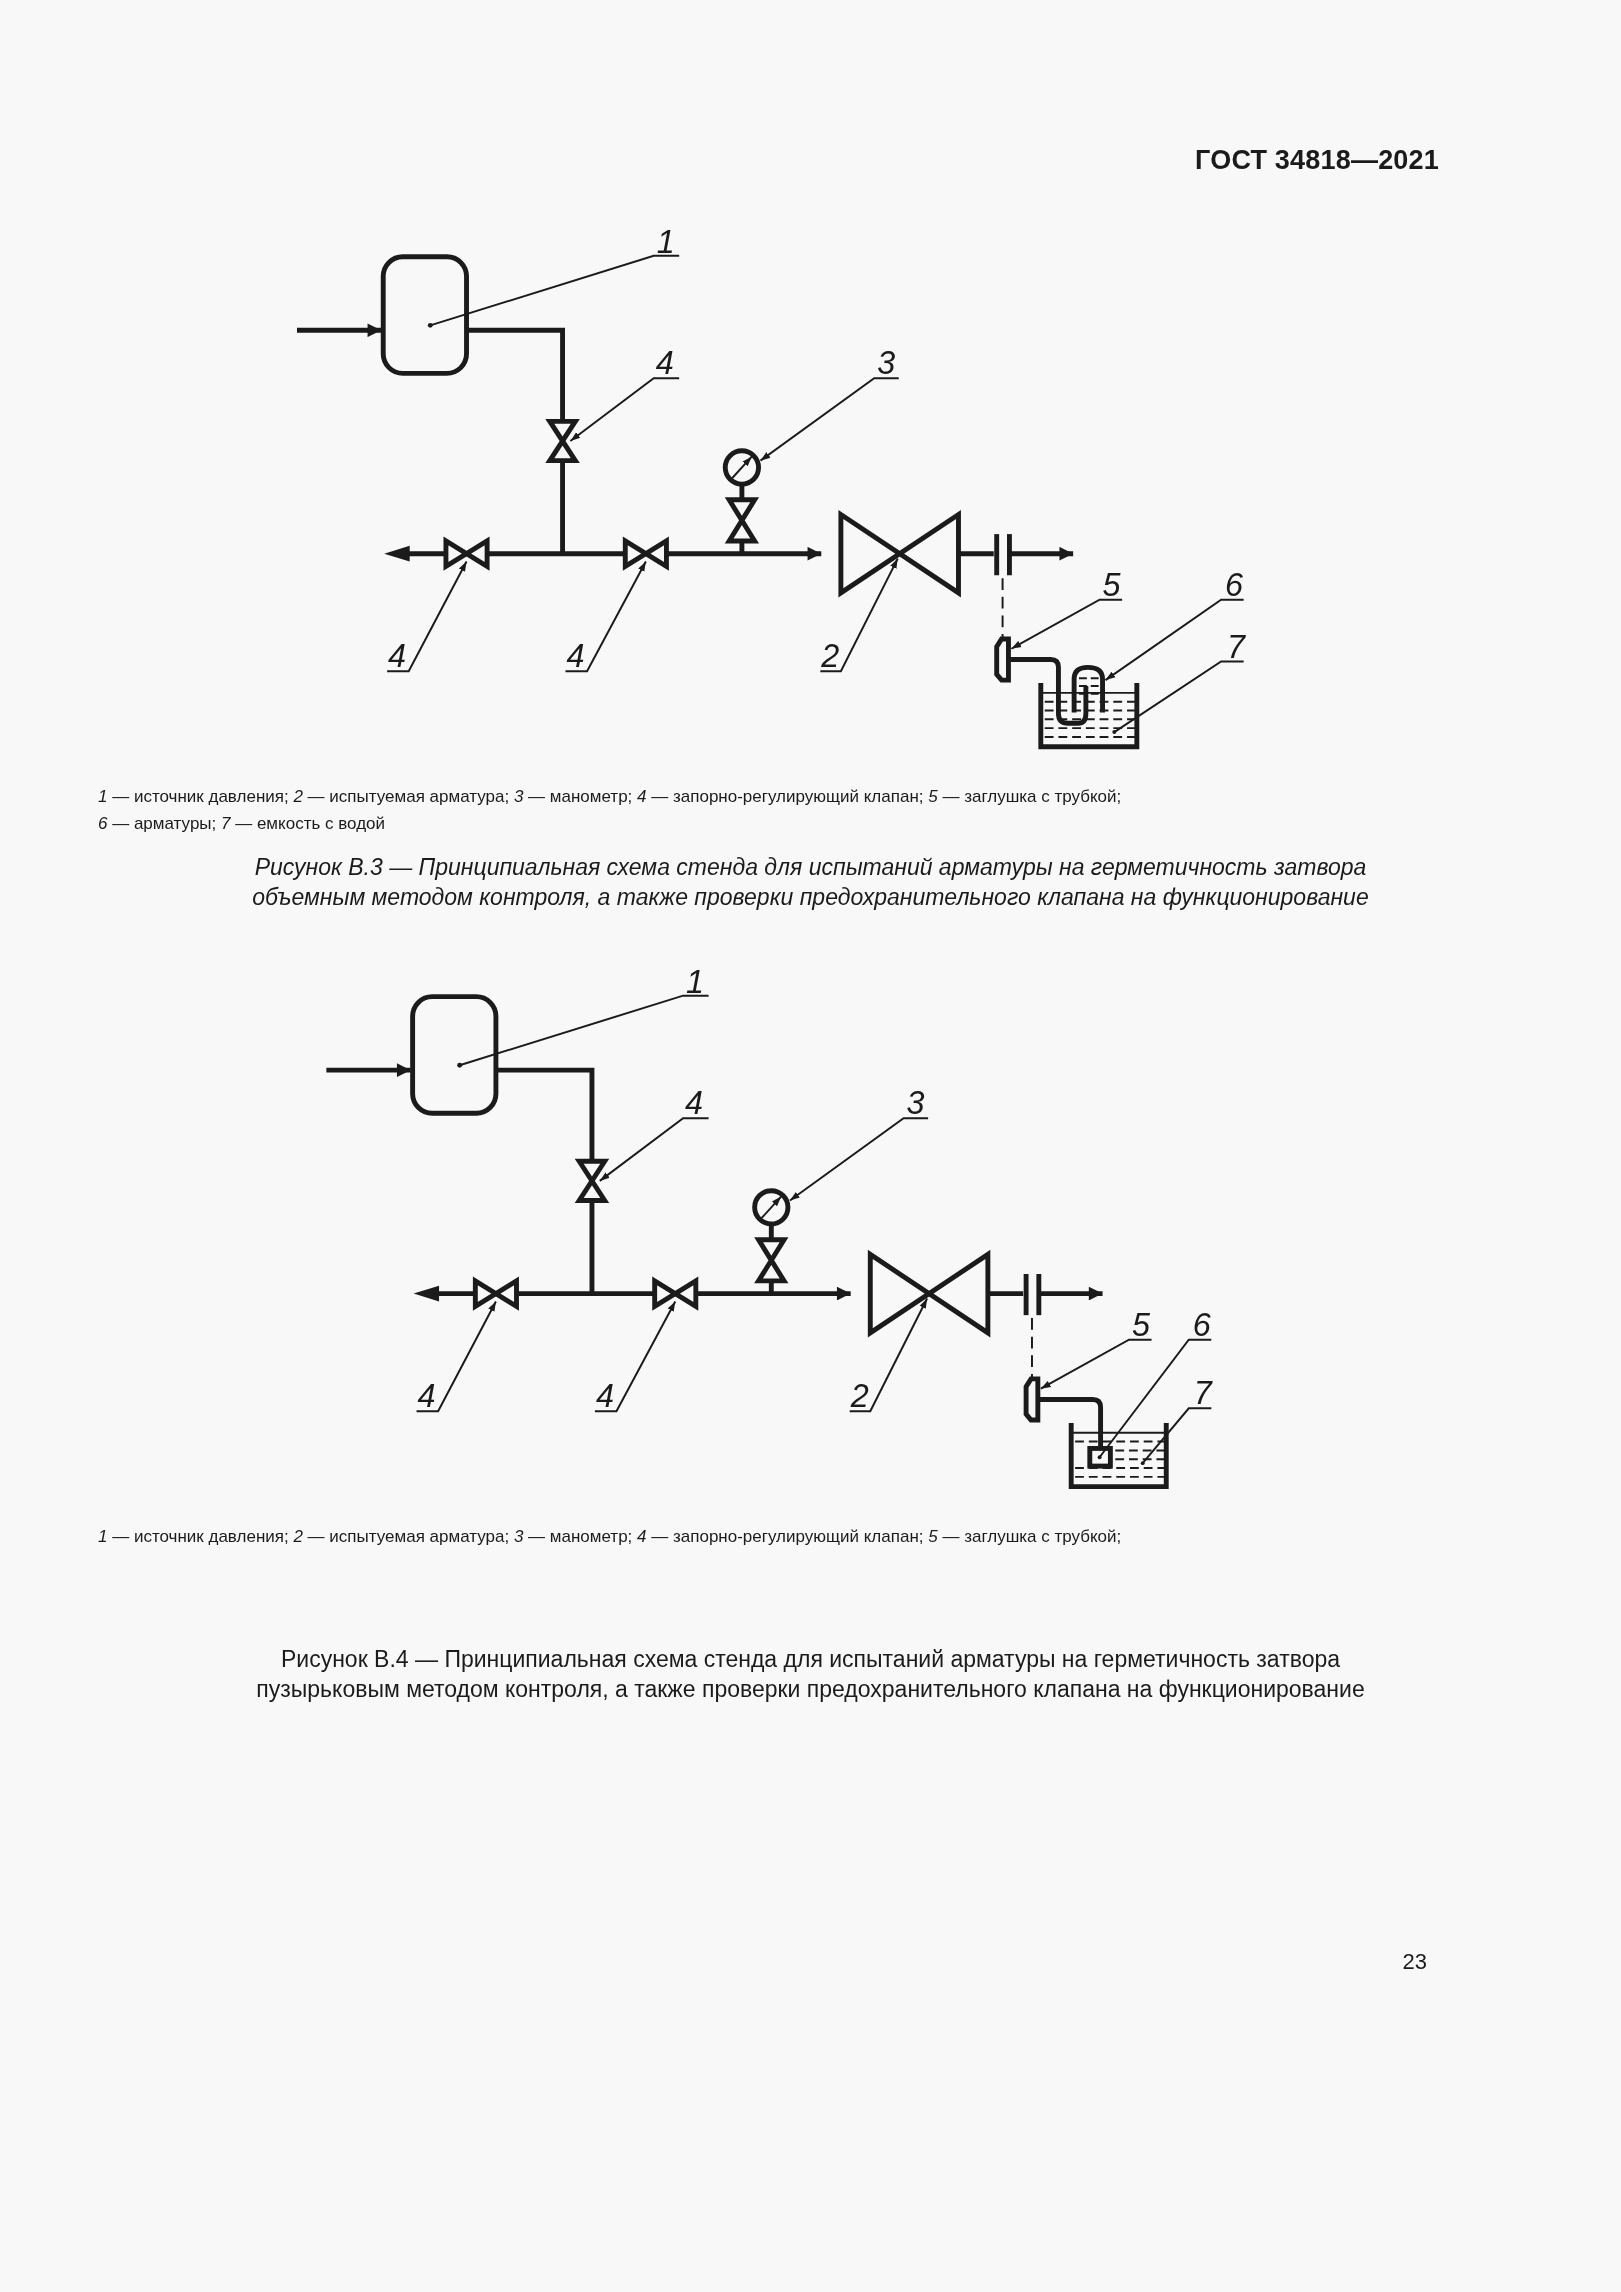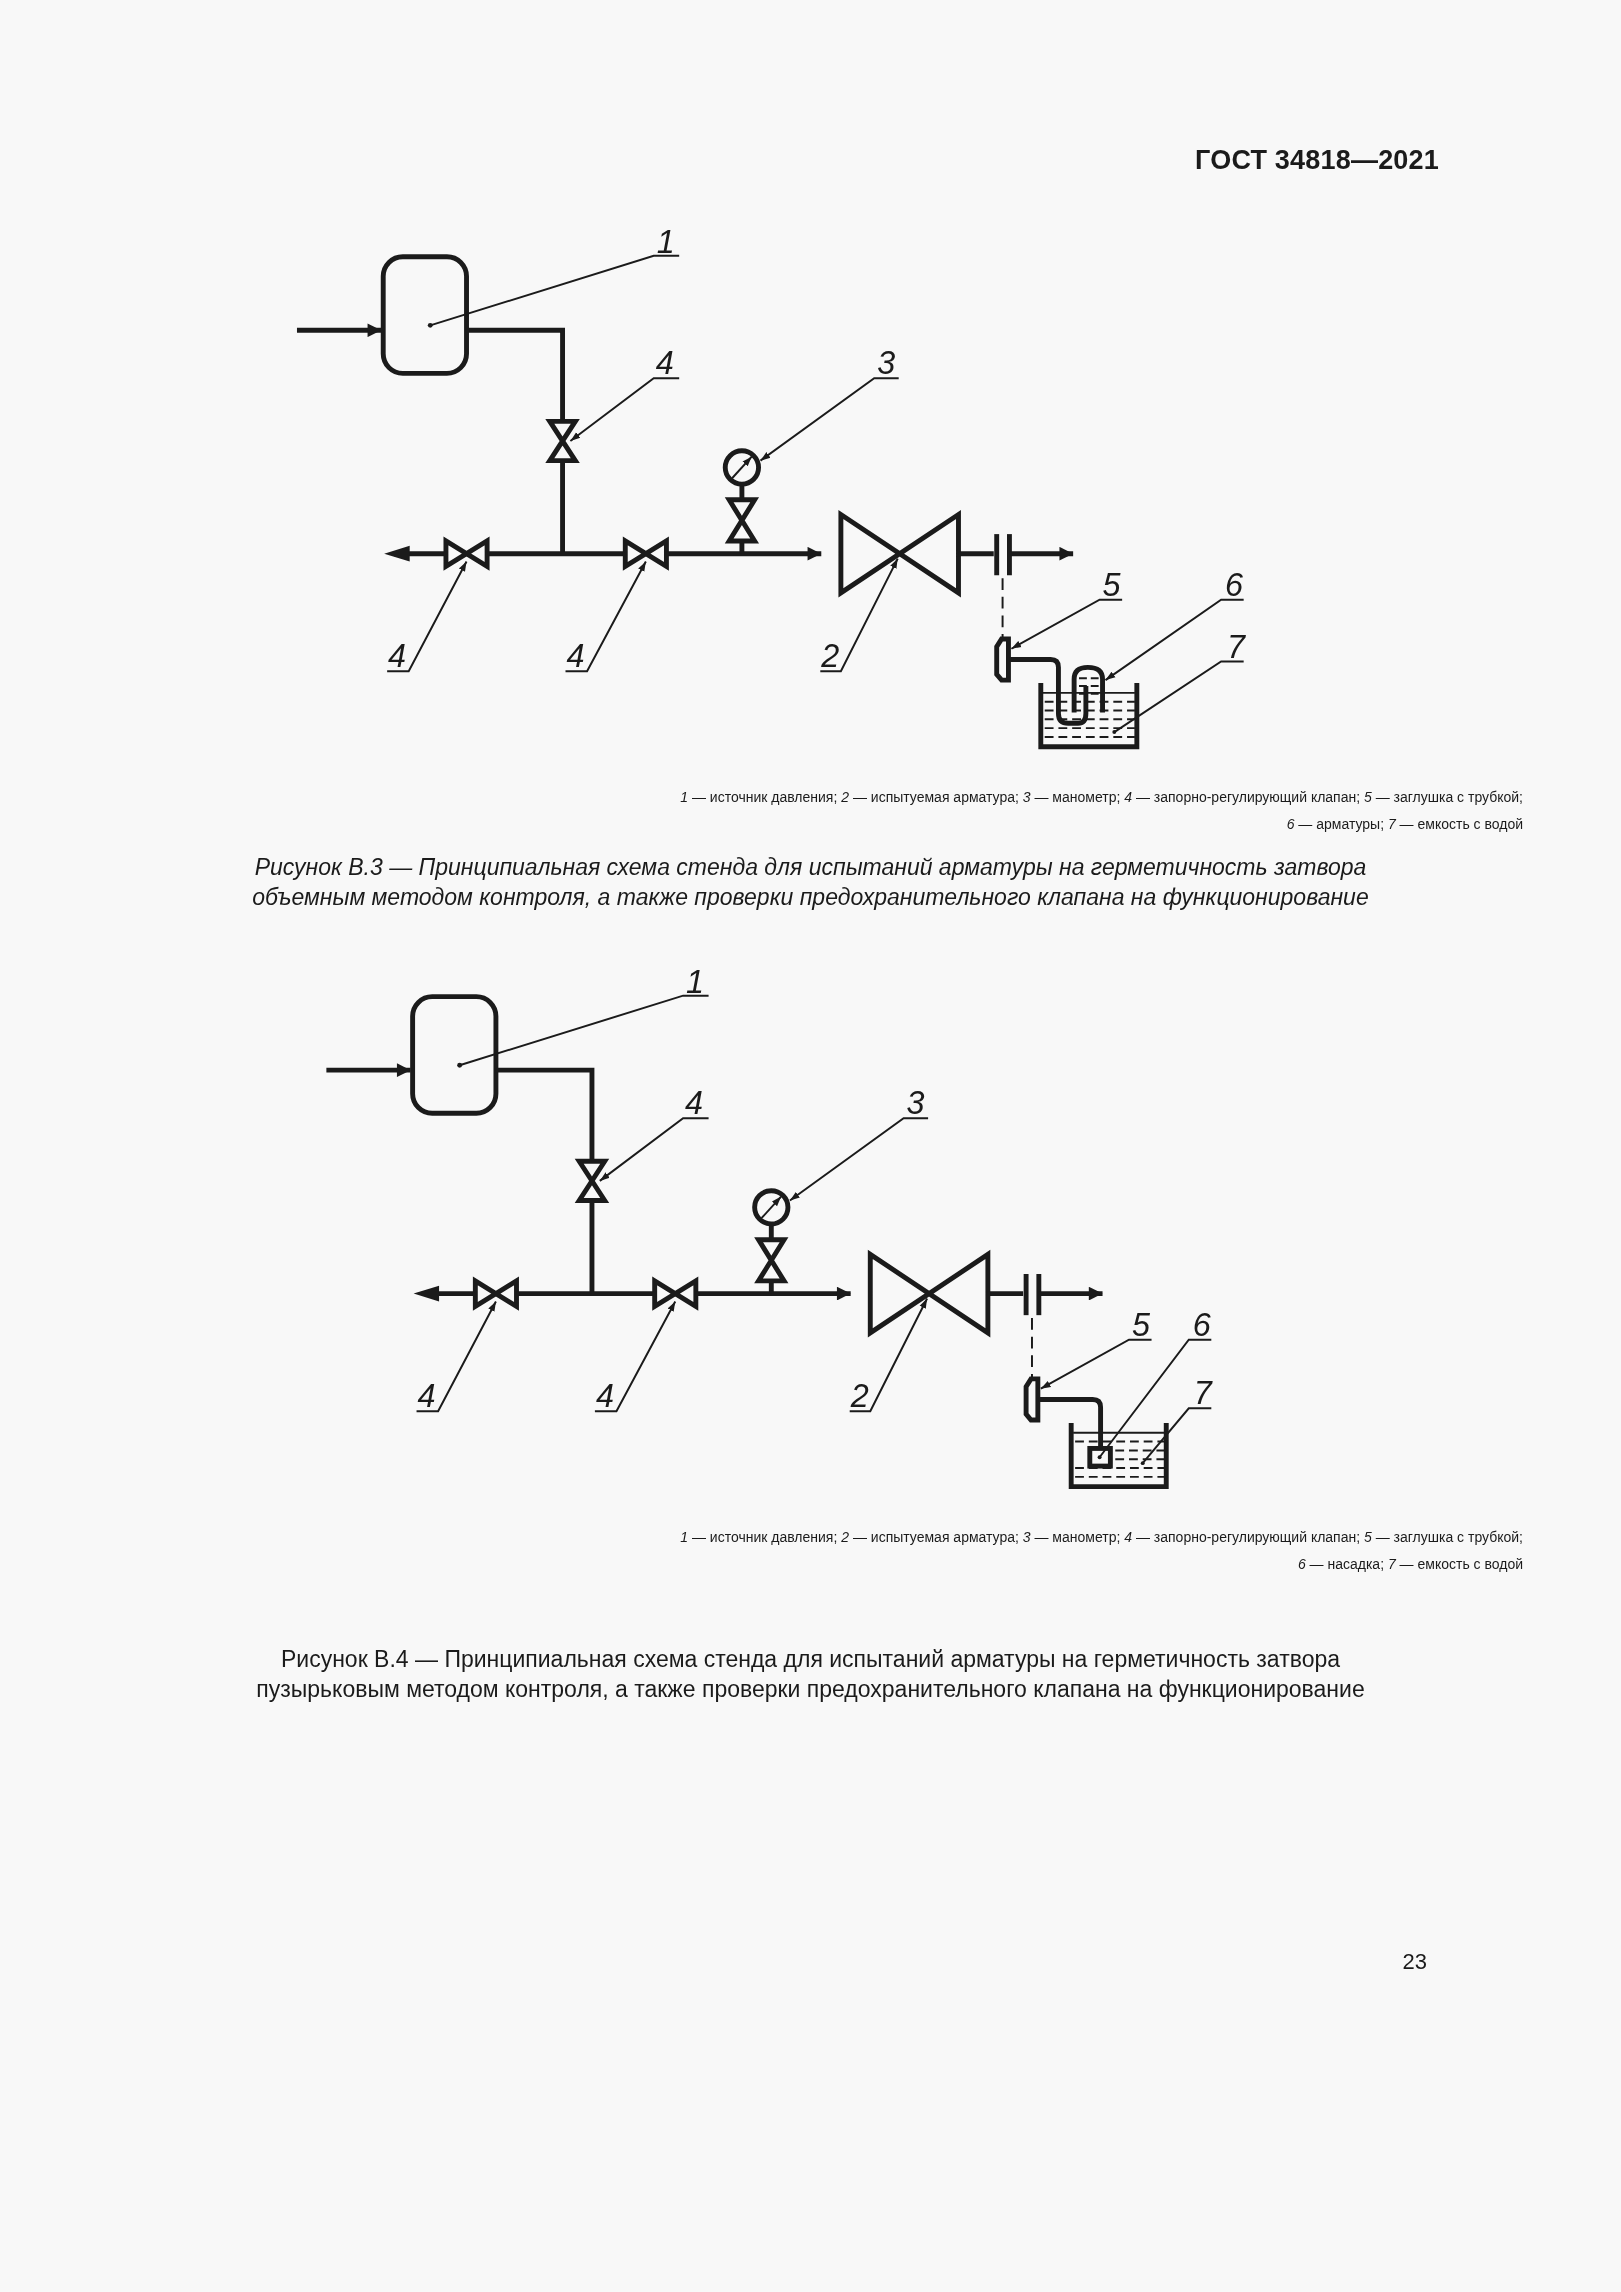--- a/index.html
+++ b/index.html
@@ -7,22 +7,22 @@
     width: 1621px; height: 2293px; background: #f8f8f8;
     position: relative; overflow: hidden;
     font-family: "Liberation Sans", sans-serif; color: #1b1b1b;
   }
   .header {
     position: absolute; top: 145px; right: 182px;
     font-weight: bold; font-size: 27px; letter-spacing: 0.2px;
   }
   svg.fig { position: absolute; left: 0; top: 0; }
   .legend {
-    position: absolute; left: 98px; width: 1425px; text-align: right;
-    font-size: 14px; line-height: 26.5px;
+    position: absolute; left: 98px; width: 1425px; text-align: left;
+    font-size: 17px; line-height: 26.5px;
   }
   .legend i { font-style: italic; }
   .caption {
     position: absolute; left: 98px; width: 1425px; text-align: center;
     font-size: 23px; line-height: 30px;
   }
   .page-num {
     position: absolute; top: 1949px; right: 194px; font-size: 22px;
   }
   .pipe { stroke: #1b1b1b; stroke-width: 5; fill: none; }
@@ -193,23 +193,20 @@
     <polyline class="thin" points="1206,682 1183,682 1136,738"></polyline>
     <circle cx="1136" cy="738" r="2" fill="#1b1b1b"></circle>
     <text class="lbl" x="1188" y="678">7</text>
   </g>
 </svg>
 
 <div class="legend" style="top:1524px;">
   <div>
     <i>1</i><span> — источник давления; </span><i>2</i><span> — испытуемая арматура; </span><i>3</i><span> — манометр; </span><i>4</i><span> — запорно-регулирующий клапан; </span><i>5</i><span> — заглушка с трубкой;</span>
   </div>
-  <div>
-    <i>6</i><span> — насадка; </span><i>7</i><span> — емкость с водой</span>
-  </div>
 </div>
 <div class="caption" style="top:1644px;">
   <div>Рисунок В.4 — Принципиальная схема стенда для испытаний арматуры на герметичность затвора</div>
   <div>пузырьковым методом контроля, а также проверки предохранительного клапана на функционирование</div>
 </div>
 
 <div class="page-num">23</div>
 
 
 </body></html>

